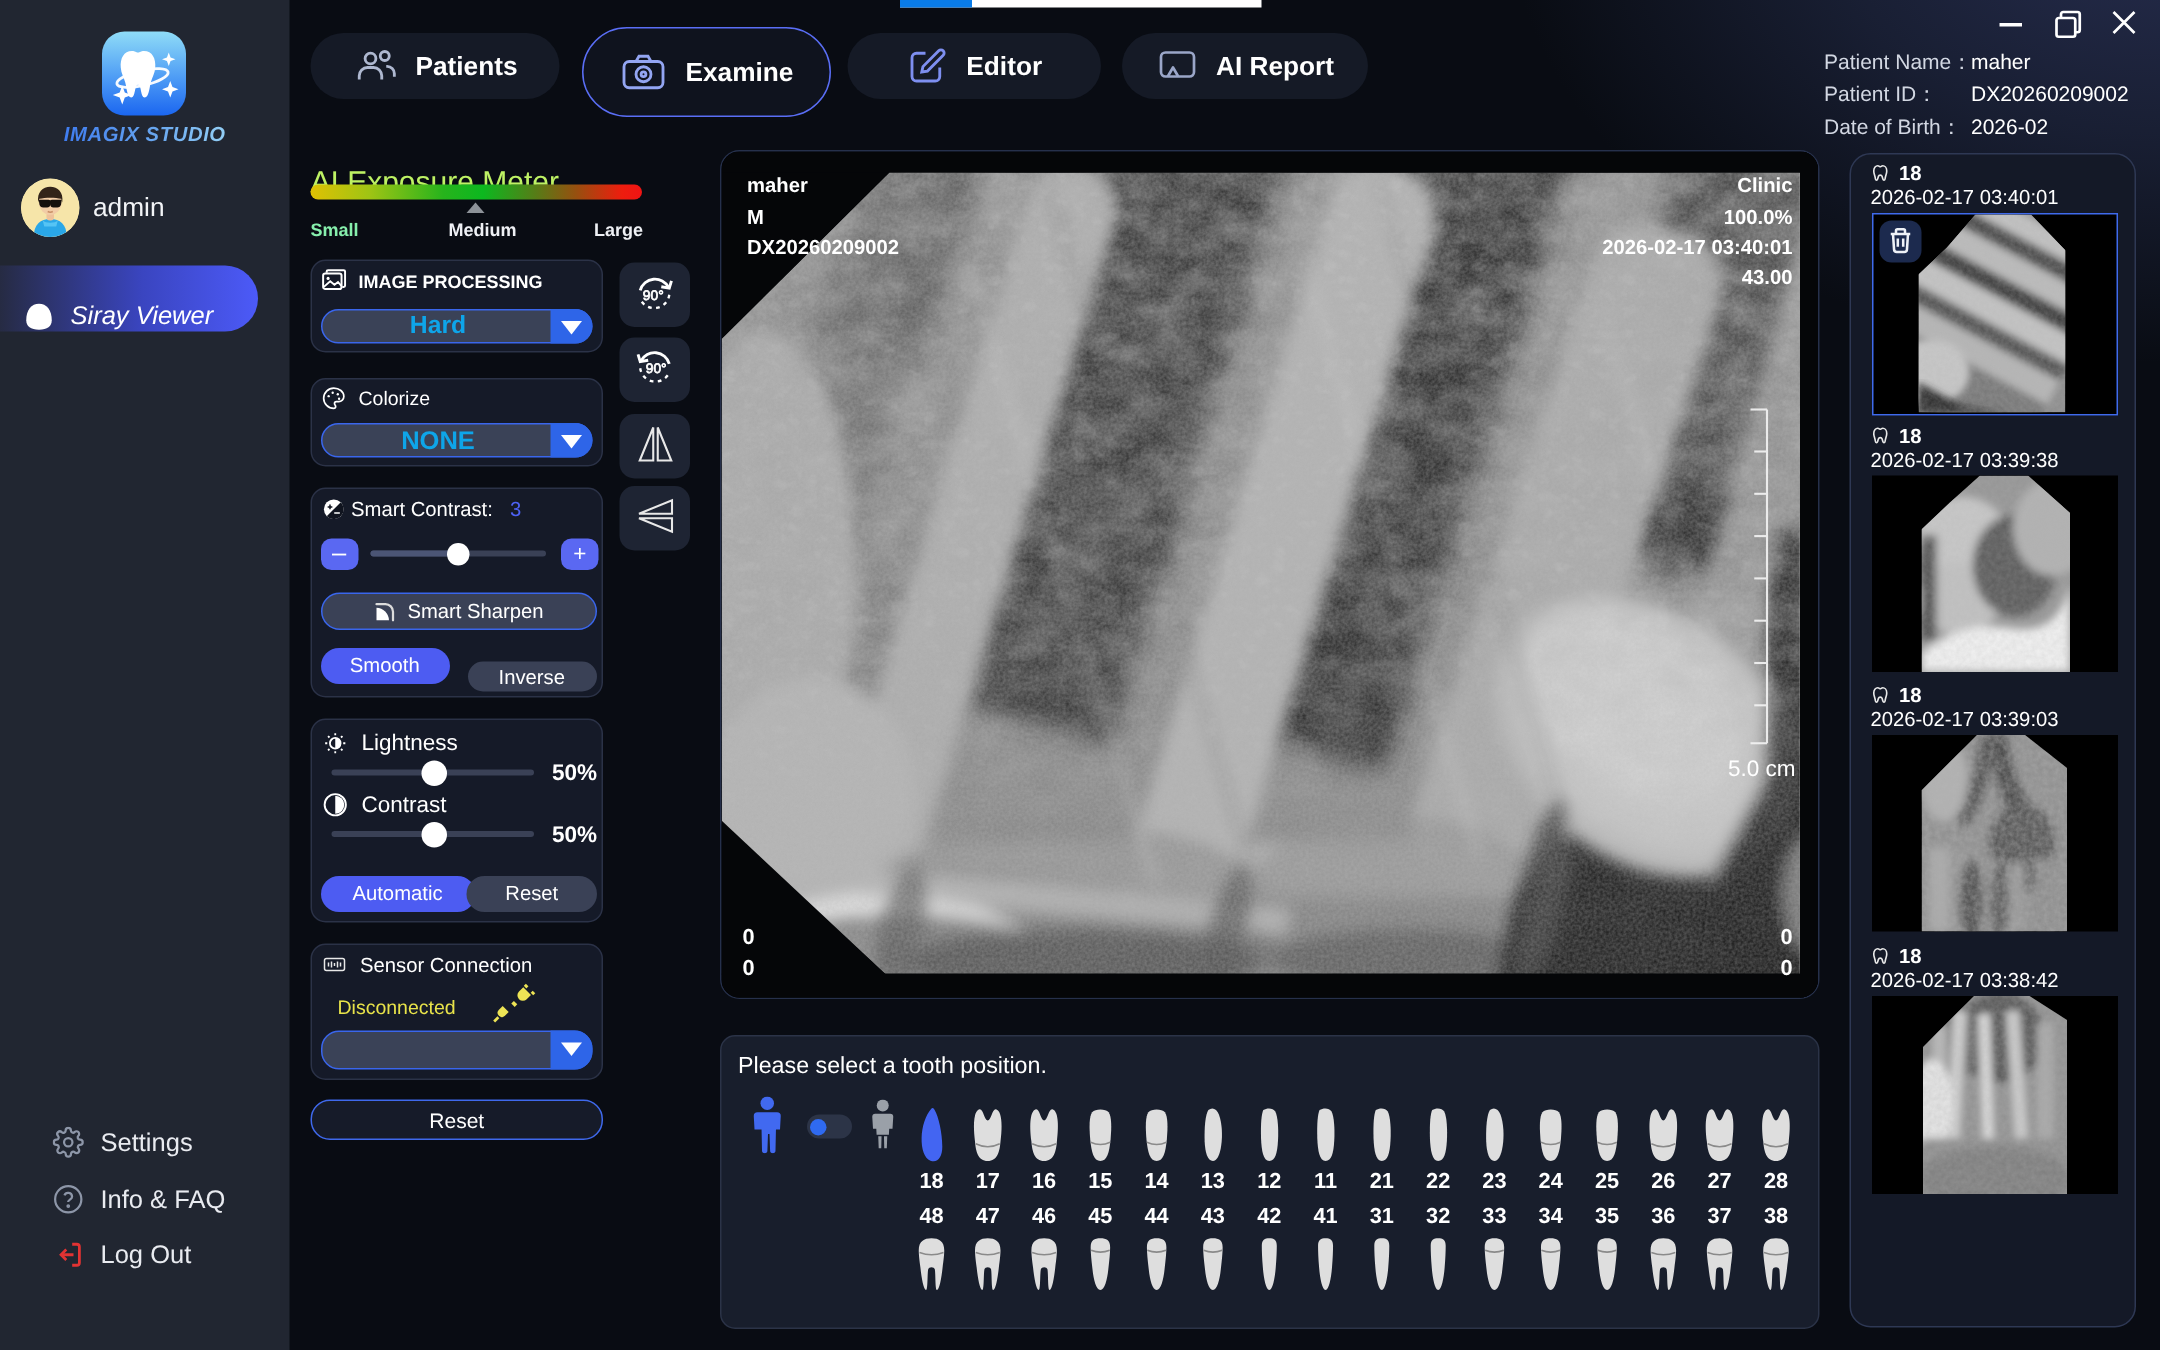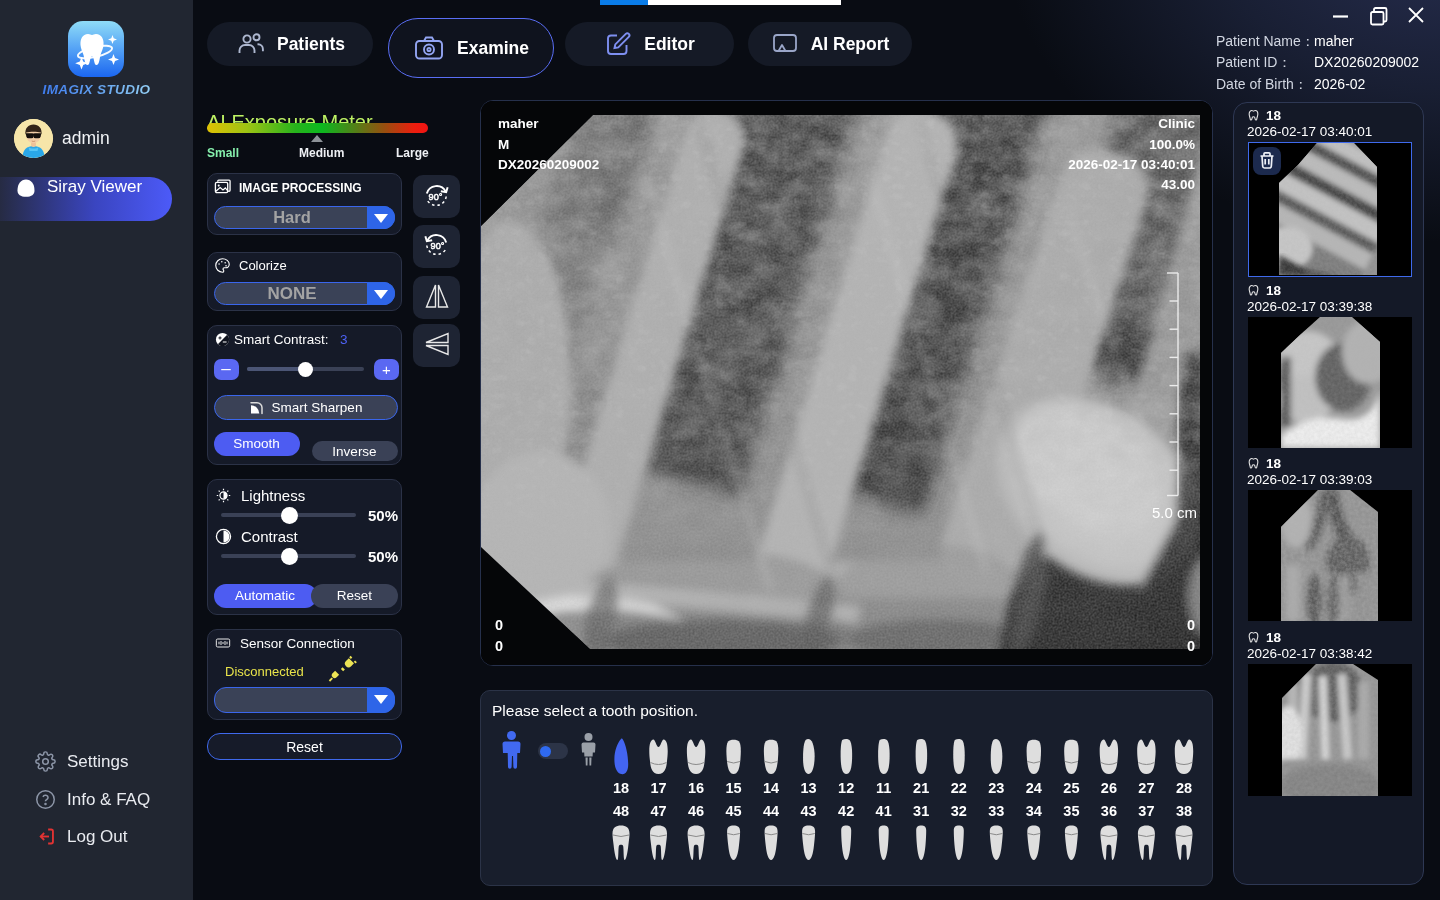--- a/index.html
+++ b/index.html
@@ -13,42 +13,42 @@
 #sidebar { left:0; top:0; width:193px; height:900px; background:#212631; }
 #logo { left:68px; top:21px; width:56px; height:56px; border-radius:15px;
   background:linear-gradient(180deg,#8fdcf7 0%, #4e9cf5 55%, #1b66f0 100%); }
 #logotext { left:0; top:82px; width:193px; text-align:center; font-size:13.5px; font-weight:bold; letter-spacing:.4px;
   background:linear-gradient(90deg,#2f6cf0 10%, #6aa8ef 55%, #a8e2f8 90%);
   -webkit-background-clip:text; background-clip:text; color:transparent;font-style:italic; }
 #avatar { left:14px; top:119px; width:39px; height:39px; border-radius:50%; background:#f6e6ab; overflow:hidden; }
 #adminname { left:62px; top:128px; font-size:17.5px; color:#f2f4f7; font-weight:500; }
 #siray { left:0; top:177px; width:172px; height:44px; border-radius:0 22px 22px 0;
   background:linear-gradient(90deg,#262b43 0%, #3a45c0 55%, #4c5af8 100%);
-  display:flex; align-items:flex-start; }
+  display:flex; align-items:flex-end;font-style:italic; }
 #siray span { color:#fff; font-size:17px; margin-left:10px; }
 .sideitem { left:35px; display:flex; align-items:center; gap:11px; color:#e9ebf0; font-size:17px; }
 
 .navbtn { height:44px; border-radius:22px; background:#151a26; display:flex; align-items:center; justify-content:center; gap:12px;
   color:#fff; font-size:17.5px; font-weight:bold; }
 #nav-patients { left:207px; top:22px; width:166px; }
 #nav-examine  { left:388px; top:18px; width:166px; height:60px; border-radius:30px; background:#0f131e; border:1.5px solid #5a6ef5; }
 #nav-editor   { left:565px; top:22px; width:169px; }
 #nav-aireport { left:748px; top:22px; width:164px; }
 #progress { left:600px; top:0; width:241px; height:5px; background:#fff; }
 #progress i { position:absolute; left:0; top:0; width:48px; height:5px; background:#0a7ce8; }
 
 .pirow { left:1216px; font-size:14px; color:#d2d7e2; }
 .pirow b { position:absolute; left:98px; color:#fff; font-weight:normal; white-space:nowrap; }
 
 .card { left:207px; width:195px; background:#151a28; border:1px solid #2b3247; border-radius:10px; }
 .cardtitle { position:absolute; display:flex; align-items:center; color:#fff; }
 .dd { position:absolute; left:6px; width:181px; height:23px; background:#3a4257; border:1.5px solid #3a66ec; border-radius:12px; }
 .dd .arrow { position:absolute; right:-1px; top:-1px; width:28px; height:23px; background:#2e65e8; border-radius:0 12px 12px 0; }
 .dd .arrow:after { content:""; position:absolute; left:7px; top:8px; border-left:7px solid transparent; border-right:7px solid transparent; border-top:9px solid #fff; }
-.dd .val { position:absolute; width:154px; text-align:center; top:0; line-height:21px; color:#a3a3a3; font-weight:bold; }
+.dd .val { position:absolute; width:154px; text-align:center; top:0; line-height:21px; color:#0ea5e9; font-weight:bold; }
 .pillbtn { position:absolute; border-radius:13px; color:#fff; font-size:13.5px; display:flex; align-items:center; justify-content:center; }
 .blue { background:#4d5cf2; }
 .gray { background:#3a4156; }
 .track { position:absolute; height:4px; border-radius:2px; background:#3a4156; }
 .thumbdot { position:absolute; background:#fff; border-radius:50%; }
 
 #imgbox { left:480px; top:100px; width:733px; height:566px; background:#04060a; border:1px solid #26304b; border-radius:13px; overflow:hidden; }
 .ovl { position:absolute; color:#fff; font-size:13.5px; font-weight:bold; }
 
 #toothpanel { left:480px; top:690px; width:733px; height:196px; background:#181e2c; border:1px solid #2b3347; border-radius:10px; }

